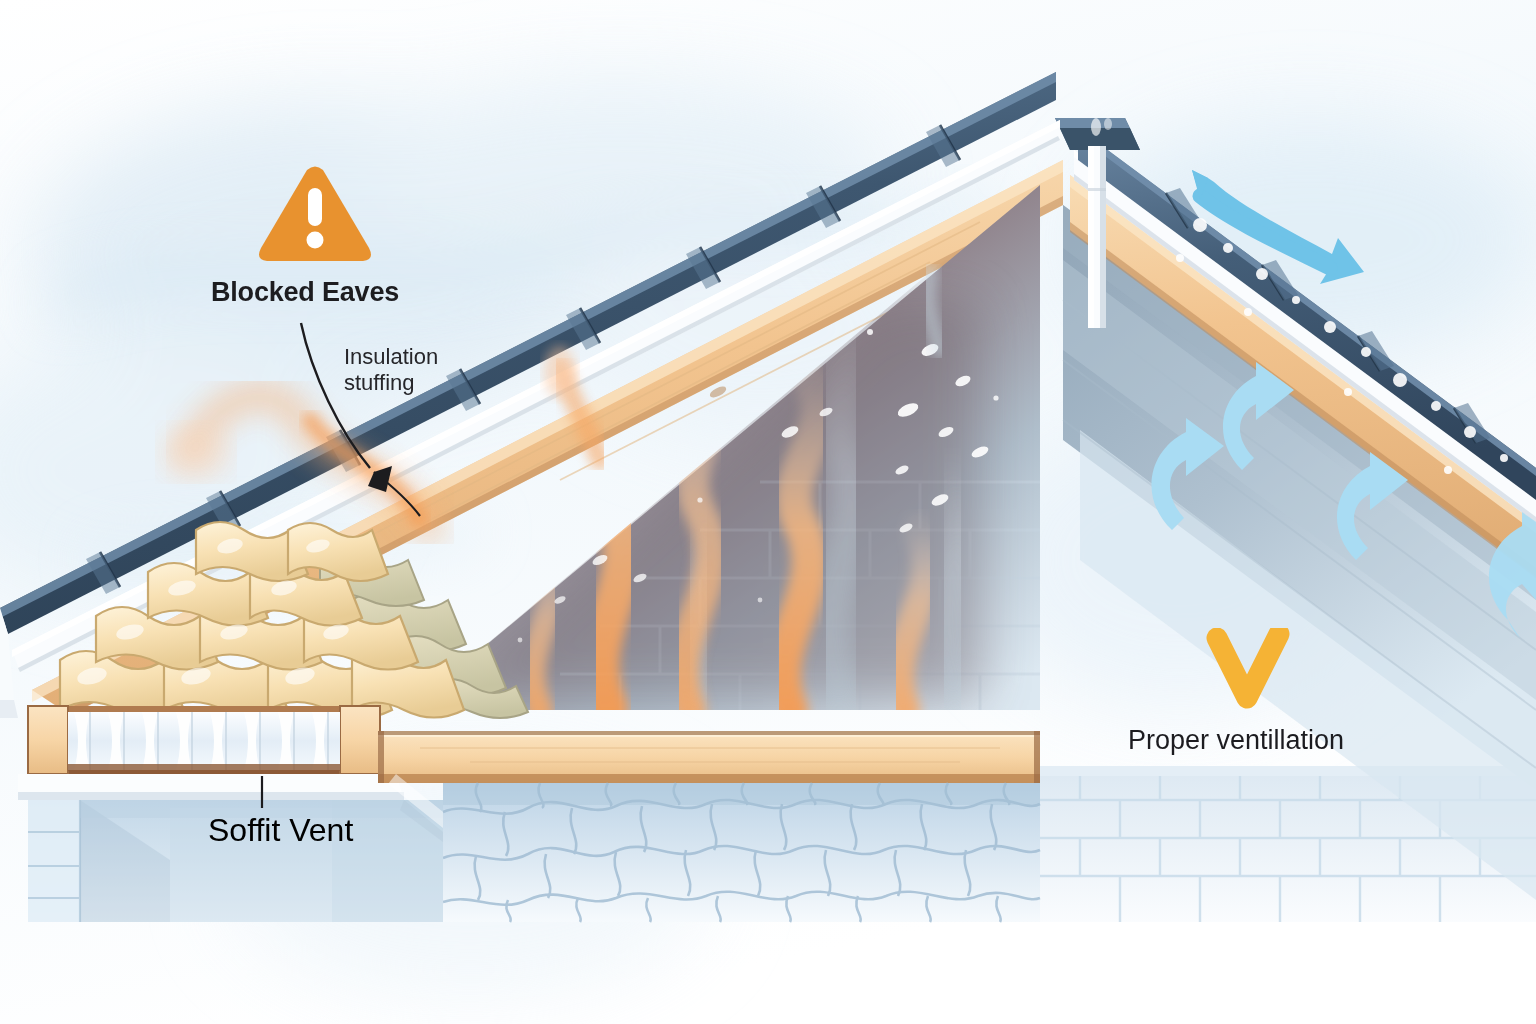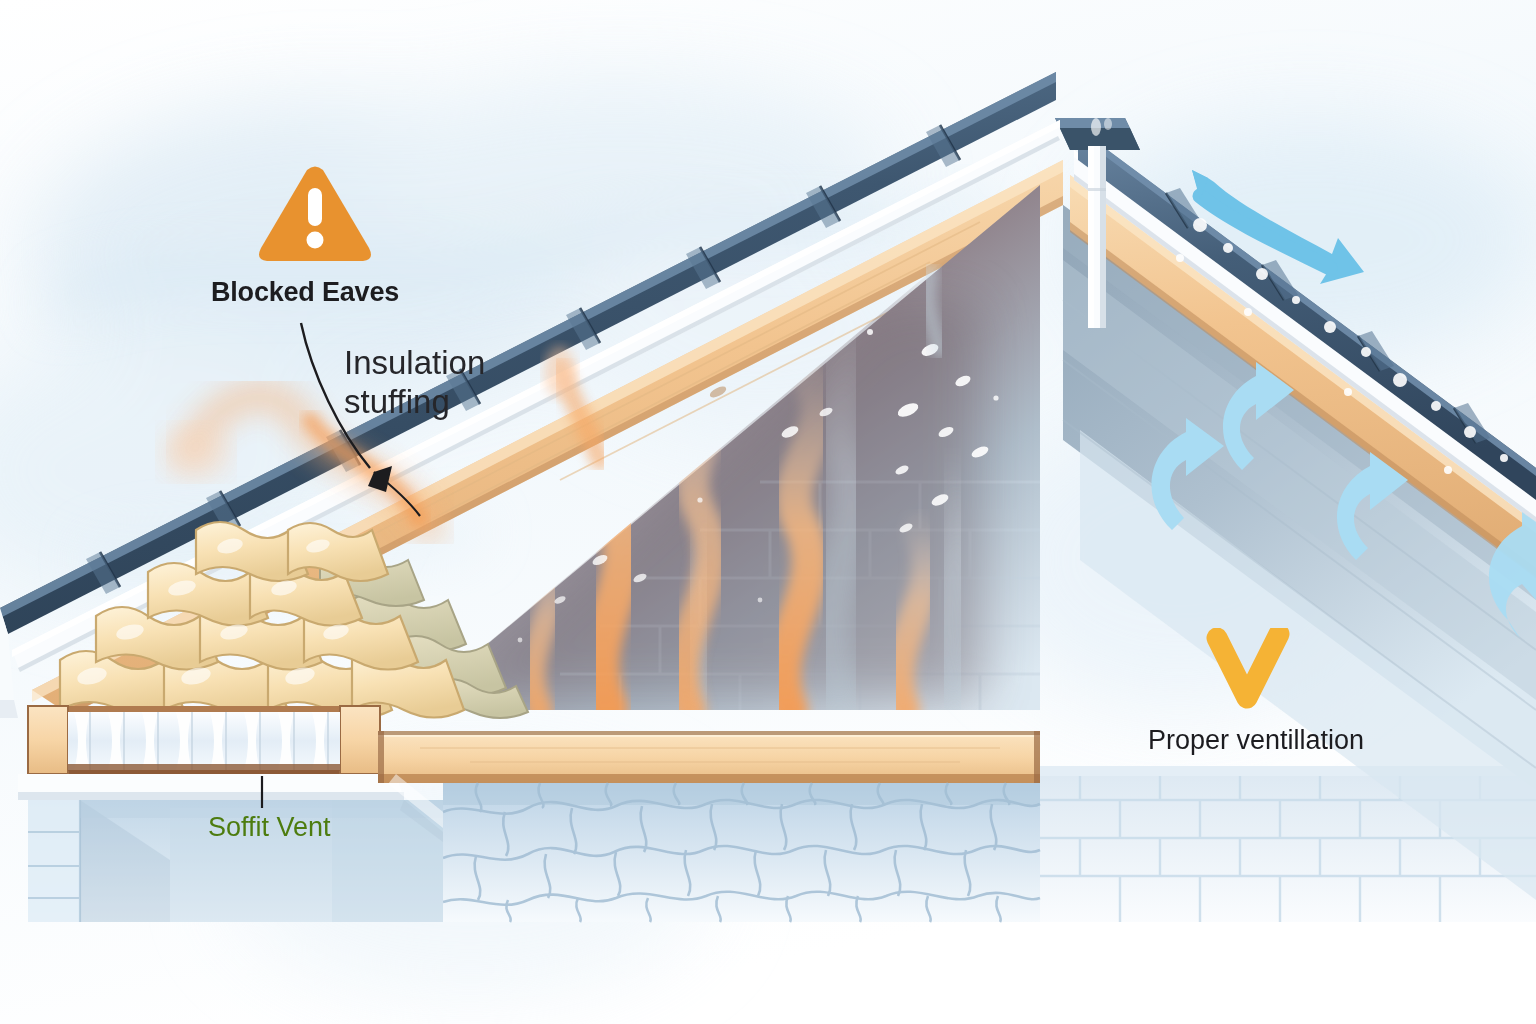--- a/index.html
+++ b/index.html
@@ -6,28 +6,28 @@
   body{font-family:"Liberation Sans",sans-serif;}
   #stage{position:relative;width:1536px;height:1024px;overflow:hidden;background:#ffffff;}
   #art{position:absolute;inset:0;}
   .lbl{position:absolute;white-space:nowrap;pointer-events:none;}
   #blocked-eaves-label{
     left:205px;top:277px;font-size:27px;font-weight:bold;color:#1d1d20;
     letter-spacing:-0.2px;
     margin-left:6px;
   }
   #insulation-label{
-    left:344px;top:344px;font-size:33px;color:#26262a;line-height:1.18;
+    left:344px;top:344px;font-size:22px;color:#26262a;line-height:1.18;
     white-space:normal;width:130px;
   }
   #soffit-label{
-    left:208px;top:812px;font-size:27px;color:#4d7c0f;
+    left:208px;top:812px;font-size:32px;color:#000000;
   }
   #proper-label{
-    left:1128px;top:725px;font-size:27px;color:#1c1c20;margin-left:20px;
+    left:1128px;top:725px;font-size:27px;color:#1c1c20;
   }
 </style>
 </head>
 <body>
 
 <div id="stage">
 
 <svg id="art" viewBox="0 0 1536 1024" width="1536" height="1024" xmlns="http://www.w3.org/2000/svg">
   <defs>
     <linearGradient id="skyG" x1="0" y1="0" x2="0.3" y2="1">

